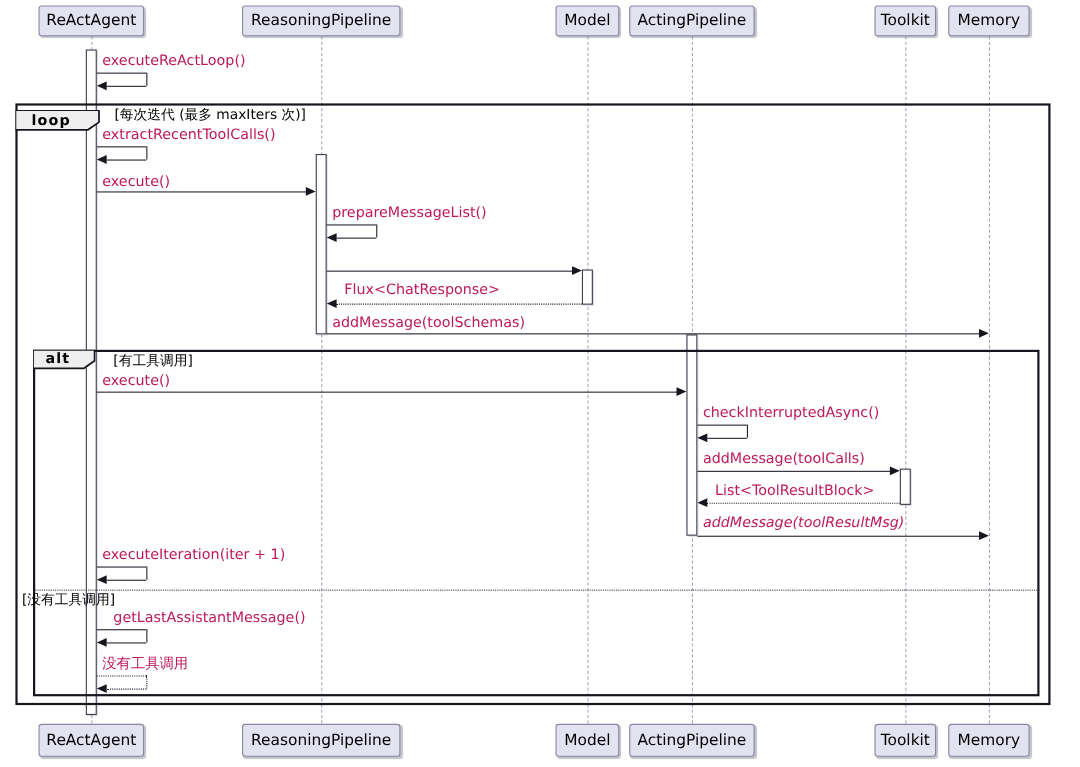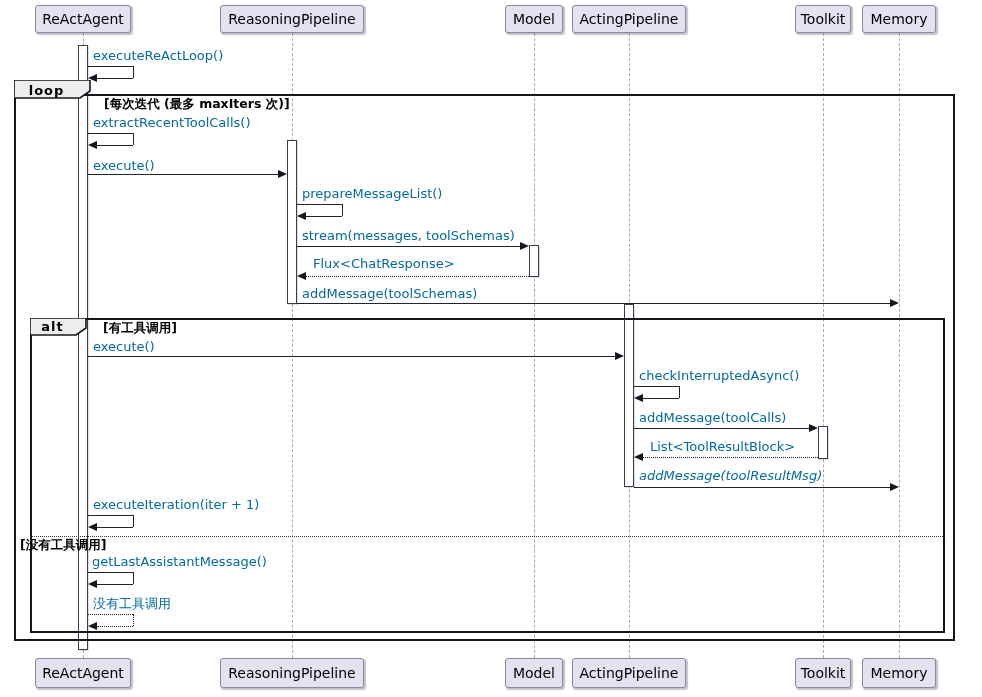--- a/index.html
+++ b/index.html
@@ -19,22 +19,22 @@
     border:1px solid #3b3b4d;box-shadow:1px 1px 0 rgba(0,0,0,.12);
   }
   .frame{position:absolute;box-sizing:border-box;border:2px solid #16161f;}
   .flabel{position:absolute;}
   .flabel svg{display:block;}
   .flabel .t{
     position:absolute;left:0;top:-1px;width:100%;height:100%;box-sizing:border-box;
     display:flex;align-items:center;justify-content:center;padding-right:12px;
     font-weight:bold;font-size:13px;color:#000;letter-spacing:1px;
   }
-  .guard{position:absolute;font-weight:bold;font-size:12.5px;color:#000;white-space:nowrap;line-height:14px;}
-  .mtext{position:absolute;font-size:13px;color:#0369a1;white-space:nowrap;line-height:14px;}
+  .guard{position:absolute;font-weight:normal;font-size:12.5px;color:#000;white-space:nowrap;line-height:14px;}
+  .mtext{position:absolute;font-size:13px;color:#be185d;white-space:nowrap;line-height:14px;}
   .hl{position:absolute;height:0;border-top:1.3px solid #23232e;}
   .hl.dot{border-top-style:dotted;}
   .vl{position:absolute;width:0;border-left:1.3px solid #23232e;}
   .vl.dot{border-left-style:dotted;}
   .ah{position:absolute;width:0;height:0;border-top:4.5px solid transparent;border-bottom:4.5px solid transparent;}
   .ah.r{border-left:9px solid #16161f;}
   .ah.l{border-right:9px solid #16161f;}
   .divline{position:absolute;height:0;border-top:1.6px dotted #3a3a4a;}
 </style>
 </head>
@@ -58,21 +58,21 @@
     <div class="box" style="left: 795px; top: 5px; width: 56px; height: 28px;">Toolkit</div>
     <div class="box" style="left: 795px; top: 658px; width: 56px; height: 30px;">Toolkit</div>
     <div class="box" style="left: 862px; top: 5px; width: 74px; height: 28px;">Memory</div>
     <div class="box" style="left: 862px; top: 658px; width: 74px; height: 30px;">Memory</div>
     <div class="act" style="left: 78px; top: 45px; height: 605px;"></div>
     <div class="act" style="left: 287px; top: 140px; height: 164px;"></div>
     <div class="act" style="left: 529px; top: 245px; height: 32px;"></div>
     <div class="act" style="left: 624px; top: 304px; height: 183px;"></div>
     <div class="act" style="left: 818px; top: 426px; height: 33px;"></div>
     <div class="frame" style="left: 14px; top: 94px; width: 941px; height: 547px;"></div>
-    <div class="flabel" style="left: 14px; top: 80px; width: 77px; height: 22px;">
+    <div class="flabel" style="left: 14px; top: 100px; width: 77px; height: 22px;">
       <svg width="77" height="19">
         <polygon points="0,0 76,0 76,11 66,18 0,18" fill="#EEEEEE" stroke="#16161f" stroke-width="1.6"></polygon>
       </svg>
       <span class="t">loop</span>
     </div>
     <div class="guard" style="left: 104px; top: 97px;">[每次迭代 (最多 maxIters 次)]</div>
     <div class="frame" style="left: 30px; top: 318px; width: 915px; height: 315px;"></div>
     <div class="flabel" style="left: 30px; top: 318px; width: 57px; height: 18px;">
       <svg width="57" height="18">
         <polygon points="0,0 56,0 56,10 46,17 0,17" fill="#EEEEEE" stroke="#16161f" stroke-width="1.6"></polygon>
@@ -93,21 +93,20 @@
     <div class="hl" style="left: 97px; top: 145px; width: 36px;"></div>
     <div class="ah l" style="left: 88px; top: 141px;"></div>
     <div class="mtext" style="left: 93px; top: 159px;">execute()</div>
     <div class="hl" style="left: 88px; top: 174px; width: 191px;"></div>
     <div class="ah r" style="left: 278px; top: 170px;"></div>
     <div class="mtext" style="left: 302px; top: 187px;">prepareMessageList()</div>
     <div class="hl" style="left: 297px; top: 204px; width: 45px;"></div>
     <div class="vl" style="left: 342px; top: 204px; height: 12px;"></div>
     <div class="hl" style="left: 306px; top: 216px; width: 36px;"></div>
     <div class="ah l" style="left: 297px; top: 212px;"></div>
-    <div class="mtext" style="left: 302px; top: 229px;">stream(messages, toolSchemas)</div>
     <div class="hl" style="left: 297px; top: 246px; width: 224px;"></div>
     <div class="ah r" style="left: 520px; top: 242px;"></div>
     <div class="mtext" style="left: 313px; top: 257px; text-align: right;">Flux&lt;ChatResponse&gt;</div>
     <div class="hl dot" style="left: 305px; top: 276px; width: 224px;"></div>
     <div class="ah l" style="left: 297px; top: 272px;"></div>
     <div class="mtext" style="left: 302px; top: 287px;">addMessage(toolSchemas)</div>
     <div class="hl" style="left: 297px; top: 303px; width: 594px;"></div>
     <div class="ah r" style="left: 890px; top: 299px;"></div>
     <div class="mtext" style="left: 93px; top: 340px;">execute()</div>
     <div class="hl" style="left: 88px; top: 356px; width: 528px;"></div>
@@ -124,21 +123,21 @@
     <div class="hl dot" style="left: 642px; top: 457px; width: 176px;"></div>
     <div class="ah l" style="left: 634px; top: 453px;"></div>
     <div class="mtext" style="left: 639px; top: 469px; font-style: italic;">addMessage(toolResultMsg)</div>
     <div class="hl" style="left: 634px; top: 487px; width: 257px;"></div>
     <div class="ah r" style="left: 890px; top: 483px;"></div>
     <div class="mtext" style="left: 93px; top: 498px;">executeIteration(iter + 1)</div>
     <div class="hl" style="left: 88px; top: 515px; width: 45px;"></div>
     <div class="vl" style="left: 133px; top: 515px; height: 12px;"></div>
     <div class="hl" style="left: 97px; top: 527px; width: 36px;"></div>
     <div class="ah l" style="left: 88px; top: 523px;"></div>
-    <div class="mtext" style="left: 92px; top: 555px;">getLastAssistantMessage()</div>
+    <div class="mtext" style="left: 103px; top: 555px;">getLastAssistantMessage()</div>
     <div class="hl" style="left: 88px; top: 572px; width: 45px;"></div>
     <div class="vl" style="left: 133px; top: 572px; height: 12px;"></div>
     <div class="hl" style="left: 97px; top: 584px; width: 36px;"></div>
     <div class="ah l" style="left: 88px; top: 580px;"></div>
     <div class="mtext" style="left: 93px; top: 597px;">没有工具调用</div>
     <div class="hl dot" style="left: 88px; top: 614px; width: 45px;"></div>
     <div class="vl dot" style="left: 133px; top: 614px; height: 12px;"></div>
     <div class="hl dot" style="left: 97px; top: 626px; width: 36px;"></div>
     <div class="ah l" style="left: 88px; top: 622px;"></div>
   </div>

